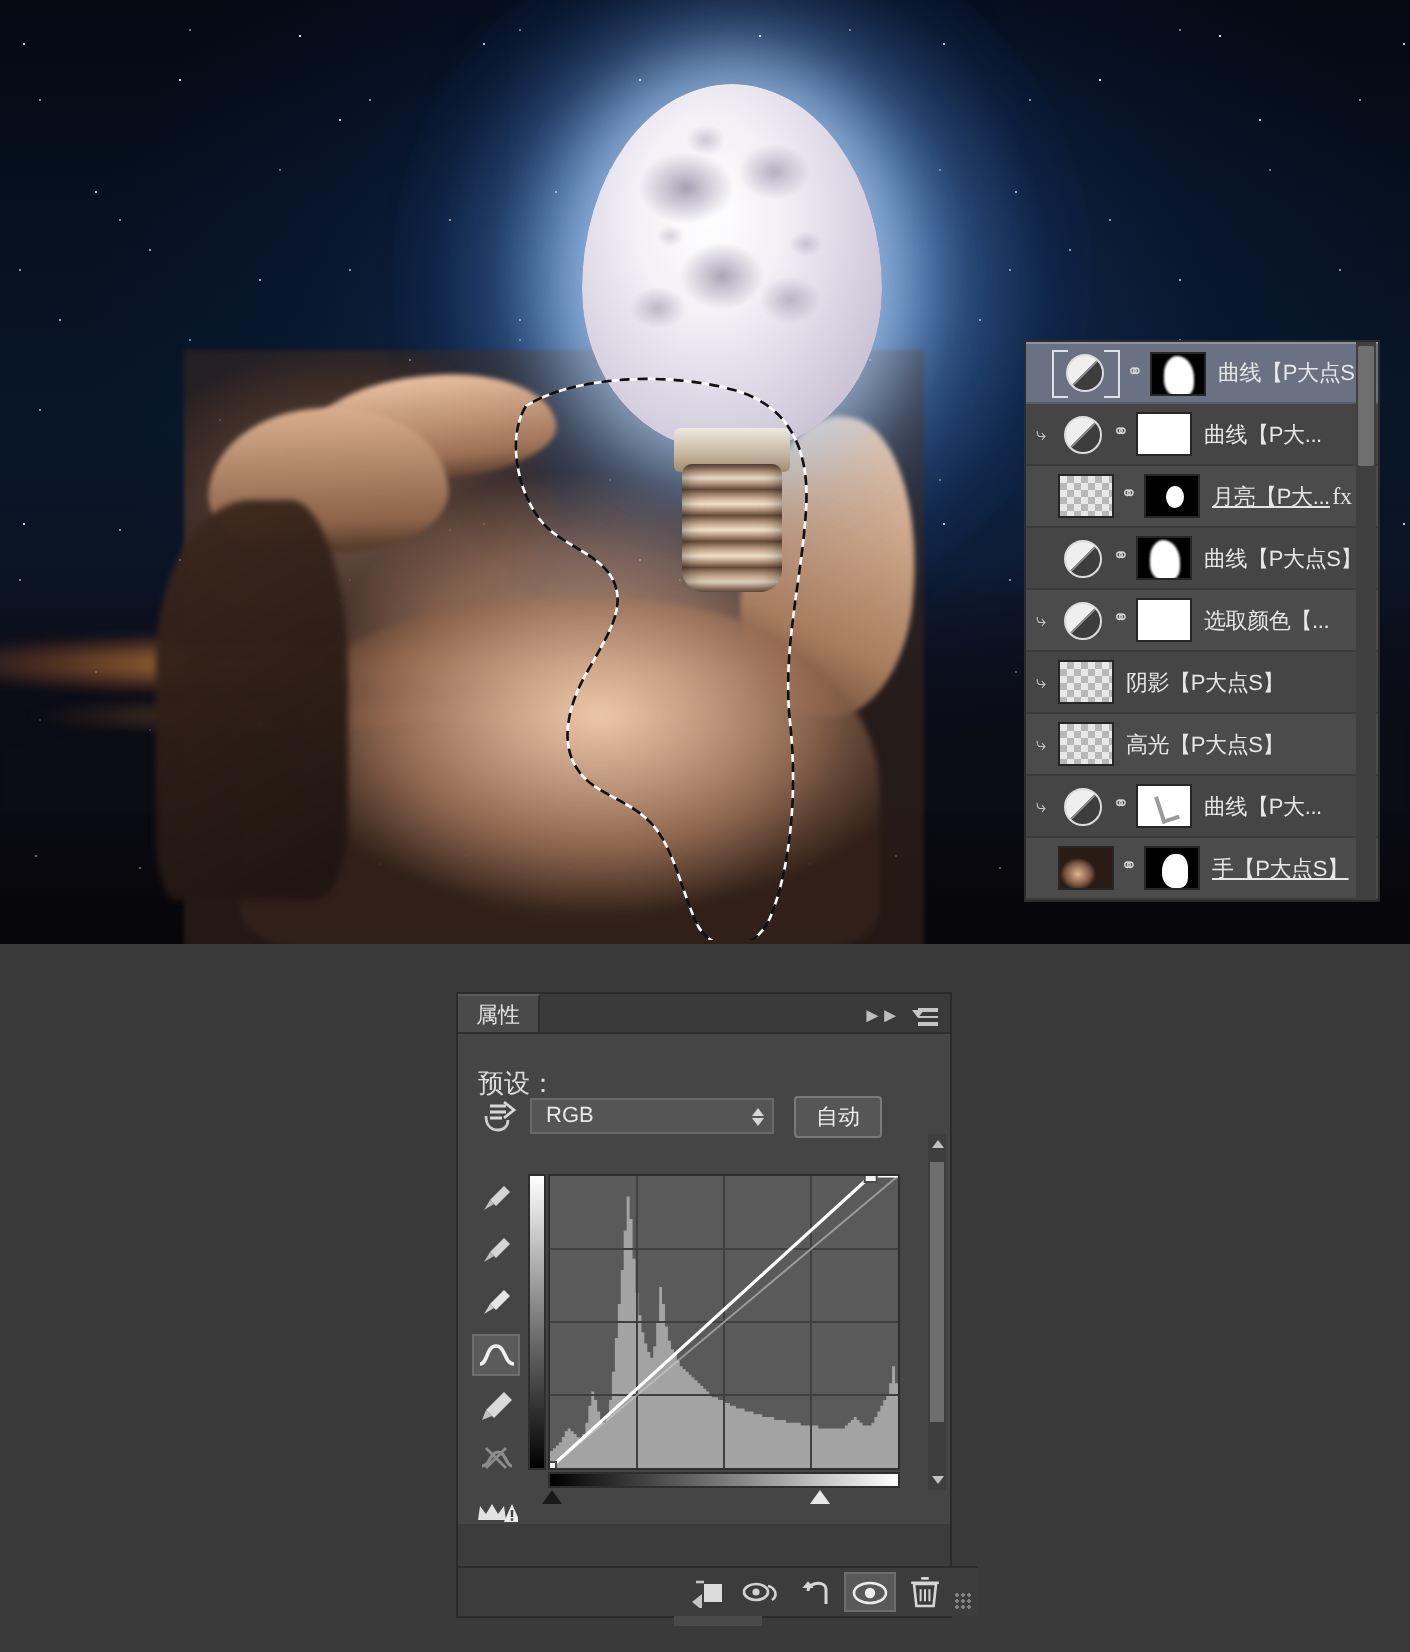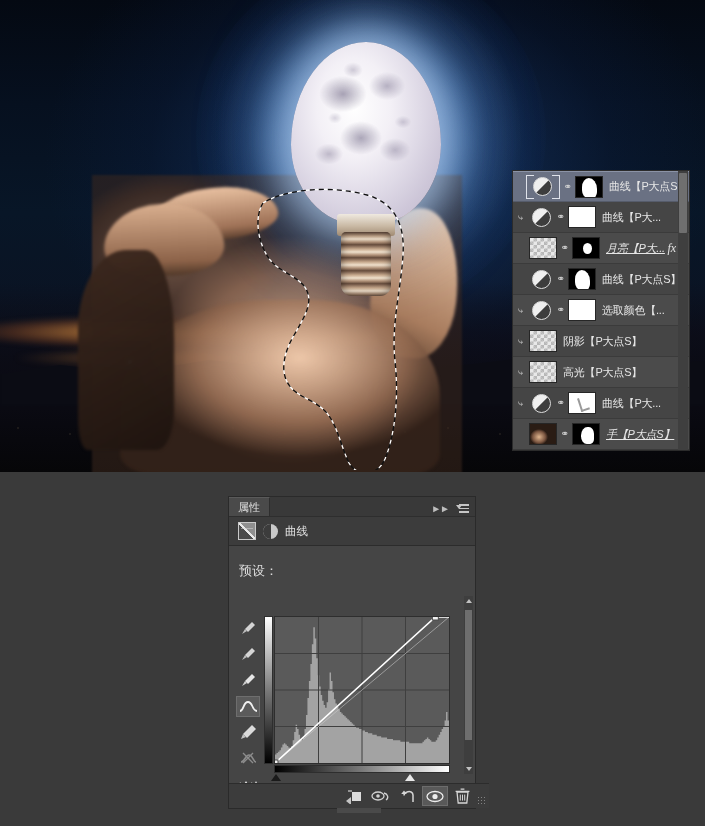--- a/index.html
+++ b/index.html
@@ -127,22 +127,22 @@
   .mask-tick::after{content:"";position:absolute;left:10px;top:4px;width:7px;height:12px;
     border-left:2px solid #9a9a9a;border-bottom:2px solid #9a9a9a;transform:rotate(-18deg);}
   .mask-hand{position:relative;background:#000;}
   .mask-hand::after{content:"";position:absolute;left:8px;top:3px;width:13px;height:17px;background:#fff;
     border-radius:50% 40% 30% 45%;}
   .thumb-photo{background:
       radial-gradient(ellipse 9px 8px at 9px 13px,#e0b58e,#7a5540 70%,#2a1c14 100%),
       linear-gradient(180deg,#1c2a44 0%,#3a4a6a 45%,#20242e 100%);}
   .layer-name{flex:1;color:#e6e6e6;font-size:11px;padding-left:6px;white-space:nowrap;overflow:hidden;
     letter-spacing:-.2px;}
-  .layer-name.ul{text-decoration:underline;font-style:italic;}
-  .fx-ico{font-style:italic;font-family:"Liberation Serif",serif;font-size:12px;color:#e2e2e2;padding-right:2px;text-align:right;}
+  .layer-name.ul{text-decoration:underline;}
+  .fx-ico{font-family:"Liberation Serif",serif;font-size:12px;color:#e2e2e2;padding-right:2px;text-align:right;}
   .expand-ico{font-size:7px;color:#c9c9c9;padding-right:4px;}
   .panel-scroll{position:absolute;right:1px;top:0;width:10px;height:100%;background:#3f3f3f;}
   .panel-scroll .thumbbar{position:absolute;left:1px;top:2px;width:8px;height:60px;background:#6f6f6f;border-radius:1px;}
 
   
   #props-panel{position:absolute;left:228px;top:496px;width:248px;height:313px;
     background:#3c3c3c;border:1px solid #2a2a2a;box-sizing:border-box;}
   .props-tabbar{height:19px;background:#393939;display:flex;align-items:flex-end;position:relative;
     border-bottom:1px solid #2e2e2e;}
   .props-tab{height:18px;padding:0 9px;background:#4a4a4a;color:#e0e0e0;font-size:11px;
@@ -324,32 +324,44 @@
     <div class="tab-tools">
       <span class="collapse-ico">►►</span>
       <span class="menu-ico">
           <span></span>
           <span></span>
           <span></span>
         </span>
     </div>
   </div>
 
-  <div class="props-title">
-    <span class="curve-badge"></span>
-    <span class="halfdot"></span>
-    <span class="props-title-text">曲线</span>
-  </div>
 
   <div class="props-body">
 
     <div class="row-preset">
       <span class="lbl">预设：</span>
     </div>
 
+    <div class="row-channel">
+      <span class="hand-ico">
+        <svg width="20" height="16" viewBox="0 0 20 16">
+          <path d="M6 3 h8 M6 6 h8 M6 9 h6" stroke="#d8d8d8" stroke-width="1.4" fill="none"></path>
+          <path d="M13 1 l5 4 l-5 4" stroke="#d8d8d8" stroke-width="1.4" fill="none"></path>
+          <path d="M4 8 c0 4 2 7 6 7 c3 0 5-2 5-5" stroke="#cfcfcf" stroke-width="1.4" fill="none"></path>
+        </svg>
+      </span>
+      <span class="combo combo-rgb">
+        <span>RGB</span>
+        <span class="spin">
+            <i></i>
+            <i></i>
+          </span>
+      </span>
+      <span class="auto-btn">自动</span>
+    </div>
 
     <div class="tools-col">
       <span class="tool">
         <svg width="17" height="17" viewBox="0 0 17 17">
             <path d="M12 2 l3 3 l-7 7 l-3-3 z" fill="#d5d5d5"></path>
             <path d="M5 9 l-3 5 l5-3 z" fill="#bdbdbd"></path>
           </svg>
         </span>
       <span class="tool">
         <svg width="17" height="17" viewBox="0 0 17 17">

